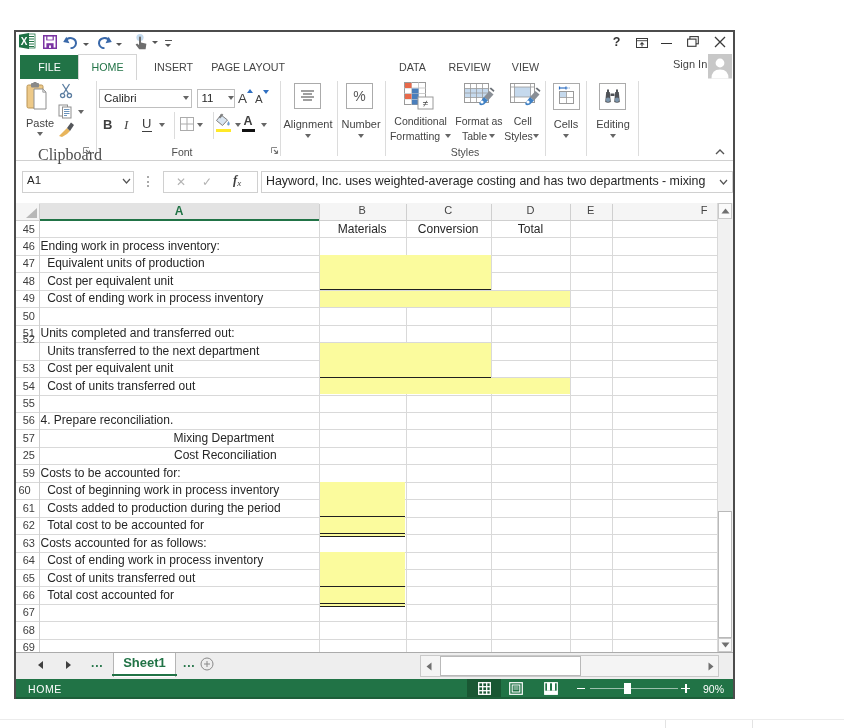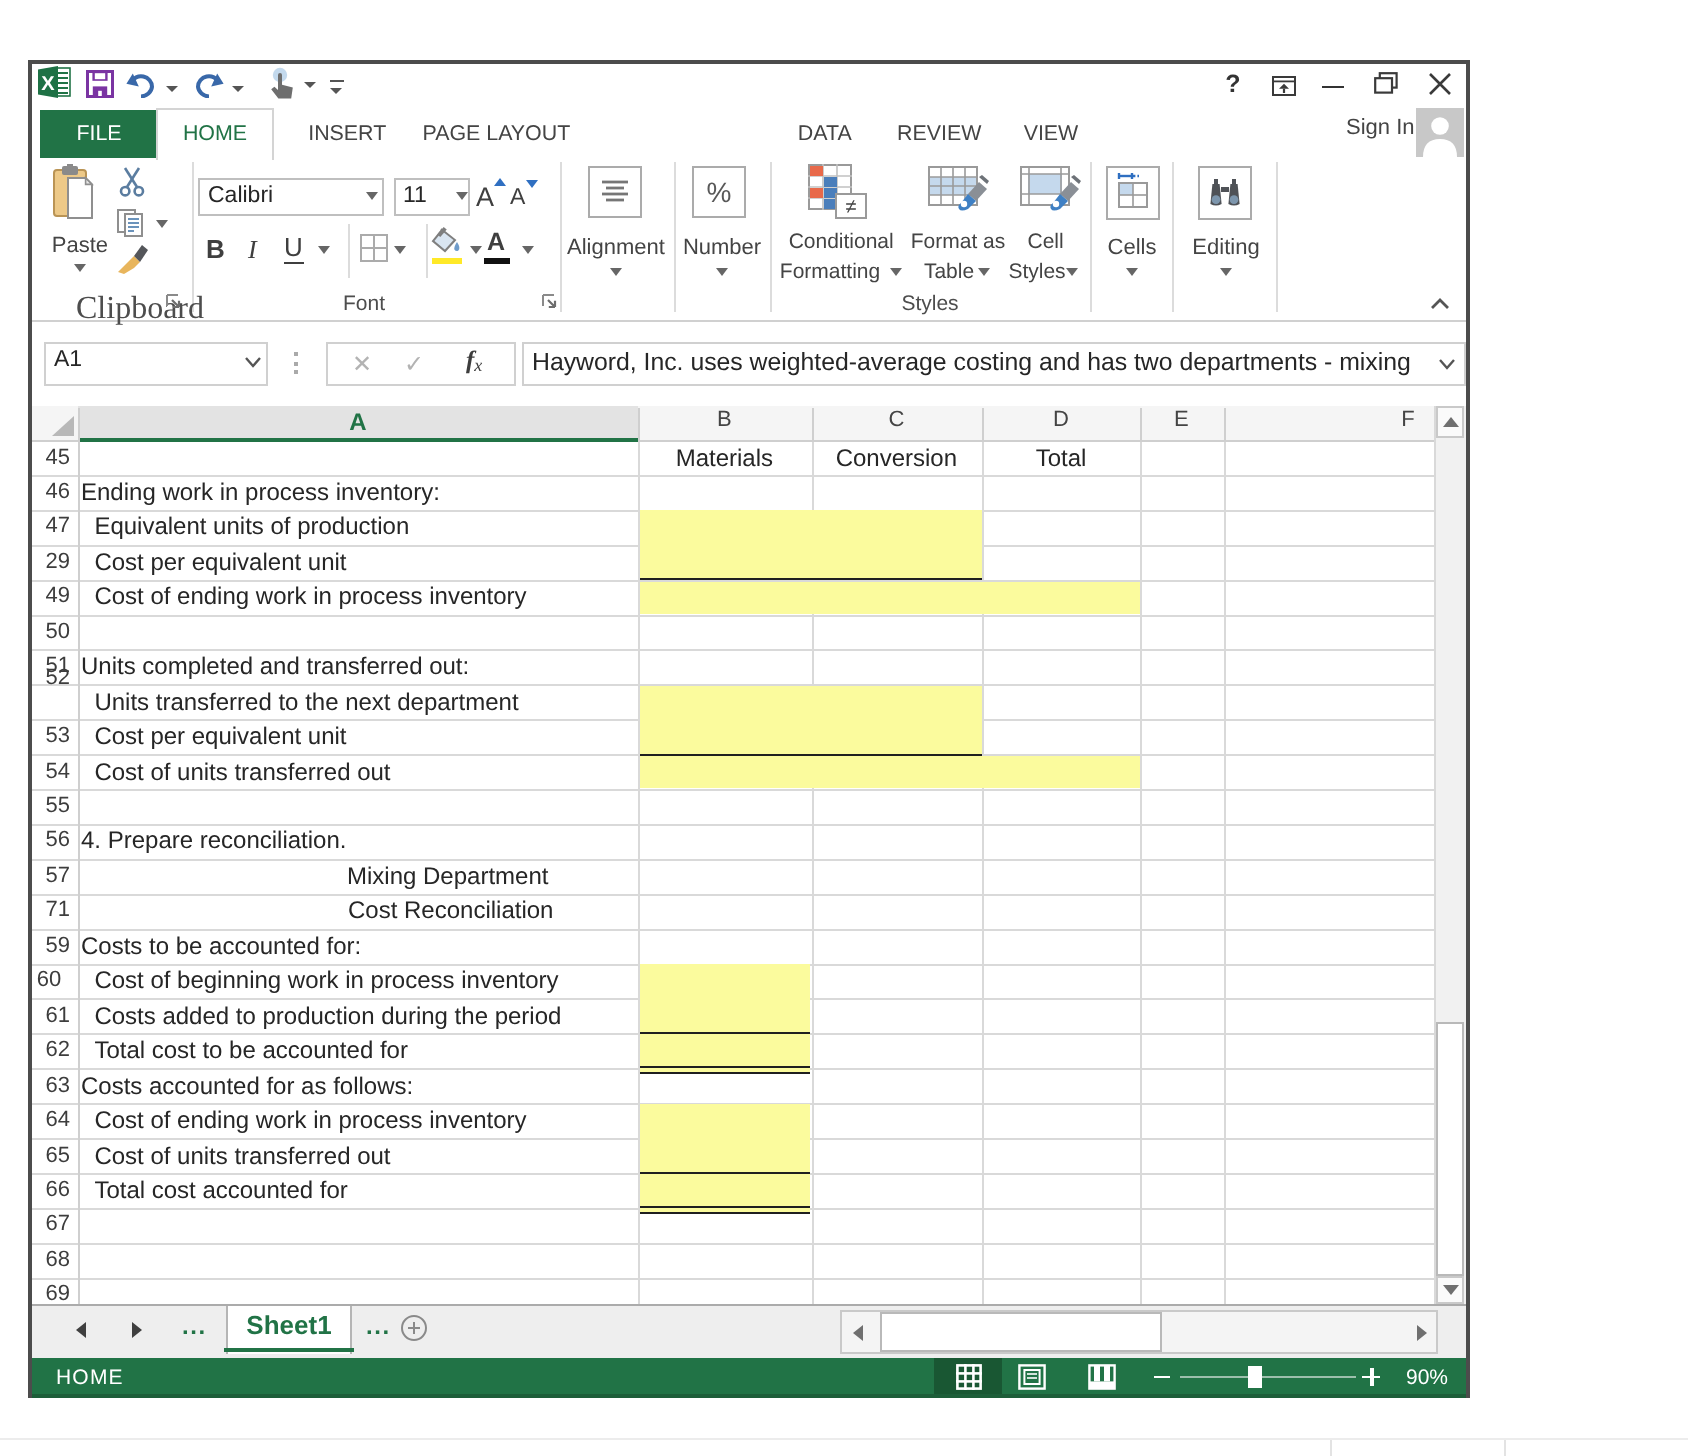--- a/index.html
+++ b/index.html
@@ -302,31 +302,31 @@
 <div class="ab" style="left:16px;top:220.5px;width:700.5px;height:431.0px;background:repeating-linear-gradient(to bottom,transparent 0,transparent 16.45px,#d9d9d9 16.45px,#d9d9d9 17.45px);"></div>
 <div class="ab" style="left:319px;top:220.5px;width:1px;height:431.0px;background:#d9d9d9;"></div>
 <div class="ab" style="left:405.5px;top:220.5px;width:1px;height:431.0px;background:#d9d9d9;"></div>
 <div class="ab" style="left:491px;top:220.5px;width:1px;height:431.0px;background:#d9d9d9;"></div>
 <div class="ab" style="left:570px;top:220.5px;width:1px;height:431.0px;background:#d9d9d9;"></div>
 <div class="ab" style="left:611.5px;top:220.5px;width:1px;height:431.0px;background:#d9d9d9;"></div>
 <div class="ab" style="left:39px;top:220.5px;width:1px;height:431.0px;background:#cfcfcf;"></div>
 <div class="ab" style="left:14px;top:220.50px;width:21px;height:17.45px;font-size:11px;color:#3d3d3d;text-align:right;line-height:17.45px;overflow:hidden;">45</div>
 <div class="ab" style="left:14px;top:237.95px;width:21px;height:17.45px;font-size:11px;color:#3d3d3d;text-align:right;line-height:17.45px;overflow:hidden;">46</div>
 <div class="ab" style="left:14px;top:255.40px;width:21px;height:17.45px;font-size:11px;color:#3d3d3d;text-align:right;line-height:17.45px;overflow:hidden;">47</div>
-<div class="ab" style="left:14px;top:272.85px;width:21px;height:17.45px;font-size:11px;color:#3d3d3d;text-align:right;line-height:17.45px;overflow:hidden;">29</div>
+<div class="ab" style="left:14px;top:272.85px;width:21px;height:17.45px;font-size:11px;color:#3d3d3d;text-align:right;line-height:17.45px;overflow:hidden;">48</div>
 <div class="ab" style="left:14px;top:290.30px;width:21px;height:17.45px;font-size:11px;color:#3d3d3d;text-align:right;line-height:17.45px;overflow:hidden;">49</div>
 <div class="ab" style="left:14px;top:307.75px;width:21px;height:17.45px;font-size:11px;color:#3d3d3d;text-align:right;line-height:17.45px;overflow:hidden;">50</div>
 <div class="ab" style="left:14px;top:325.20px;width:21px;height:17.45px;font-size:11px;color:#3d3d3d;text-align:right;line-height:17.45px;overflow:hidden;">51</div>
 <div class="ab" style="left:14px;top:331px;width:21px;height:17.45px;font-size:11px;color:#3d3d3d;text-align:right;line-height:17.45px;overflow:hidden;">52</div>
 <div class="ab" style="left:14px;top:360.10px;width:21px;height:17.45px;font-size:11px;color:#3d3d3d;text-align:right;line-height:17.45px;overflow:hidden;">53</div>
 <div class="ab" style="left:14px;top:377.55px;width:21px;height:17.45px;font-size:11px;color:#3d3d3d;text-align:right;line-height:17.45px;overflow:hidden;">54</div>
 <div class="ab" style="left:14px;top:395.00px;width:21px;height:17.45px;font-size:11px;color:#3d3d3d;text-align:right;line-height:17.45px;overflow:hidden;">55</div>
 <div class="ab" style="left:14px;top:412.45px;width:21px;height:17.45px;font-size:11px;color:#3d3d3d;text-align:right;line-height:17.45px;overflow:hidden;">56</div>
 <div class="ab" style="left:14px;top:429.90px;width:21px;height:17.45px;font-size:11px;color:#3d3d3d;text-align:right;line-height:17.45px;overflow:hidden;">57</div>
-<div class="ab" style="left:14px;top:447.35px;width:21px;height:17.45px;font-size:11px;color:#3d3d3d;text-align:right;line-height:17.45px;overflow:hidden;">71</div>
+<div class="ab" style="left:14px;top:447.35px;width:21px;height:17.45px;font-size:11px;color:#3d3d3d;text-align:right;line-height:17.45px;overflow:hidden;">25</div>
 <div class="ab" style="left:14px;top:464.80px;width:21px;height:17.45px;font-size:11px;color:#3d3d3d;text-align:right;line-height:17.45px;overflow:hidden;">59</div>
 <div class="ab" style="left:14px;top:482.25px;width:21px;height:17.45px;font-size:11px;color:#3d3d3d;text-align:center;line-height:17.45px;overflow:hidden;">60</div>
 <div class="ab" style="left:14px;top:499.70px;width:21px;height:17.45px;font-size:11px;color:#3d3d3d;text-align:right;line-height:17.45px;overflow:hidden;">61</div>
 <div class="ab" style="left:14px;top:517.15px;width:21px;height:17.45px;font-size:11px;color:#3d3d3d;text-align:right;line-height:17.45px;overflow:hidden;">62</div>
 <div class="ab" style="left:14px;top:534.60px;width:21px;height:17.45px;font-size:11px;color:#3d3d3d;text-align:right;line-height:17.45px;overflow:hidden;">63</div>
 <div class="ab" style="left:14px;top:552.05px;width:21px;height:17.45px;font-size:11px;color:#3d3d3d;text-align:right;line-height:17.45px;overflow:hidden;">64</div>
 <div class="ab" style="left:14px;top:569.50px;width:21px;height:17.45px;font-size:11px;color:#3d3d3d;text-align:right;line-height:17.45px;overflow:hidden;">65</div>
 <div class="ab" style="left:14px;top:586.95px;width:21px;height:17.45px;font-size:11px;color:#3d3d3d;text-align:right;line-height:17.45px;overflow:hidden;">66</div>
 <div class="ab" style="left:14px;top:604.40px;width:21px;height:17.45px;font-size:11px;color:#3d3d3d;text-align:right;line-height:17.45px;overflow:hidden;">67</div>
 <div class="ab" style="left:14px;top:621.85px;width:21px;height:17.45px;font-size:11px;color:#3d3d3d;text-align:right;line-height:17.45px;overflow:hidden;">68</div>

